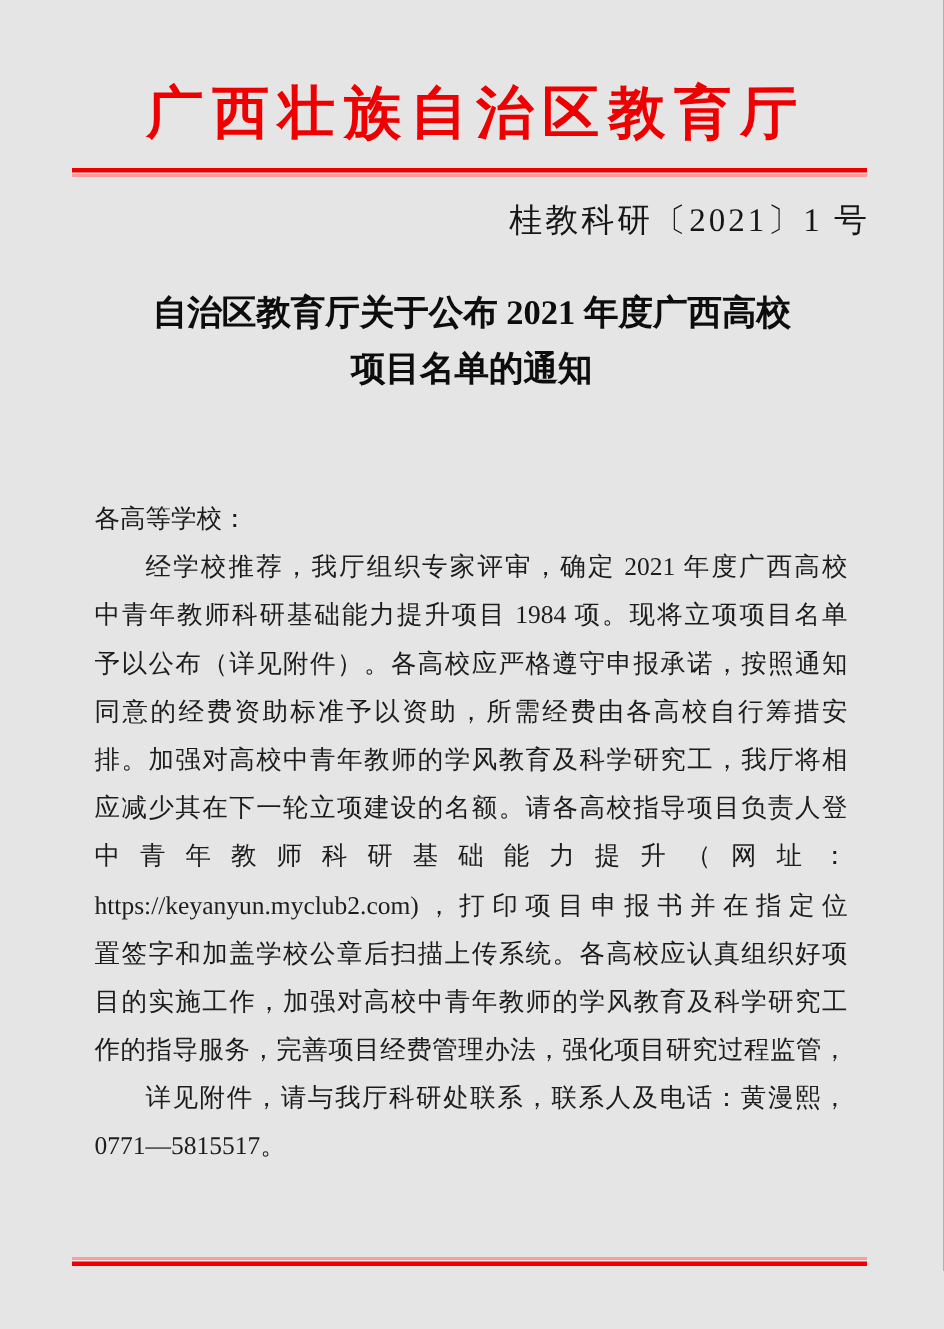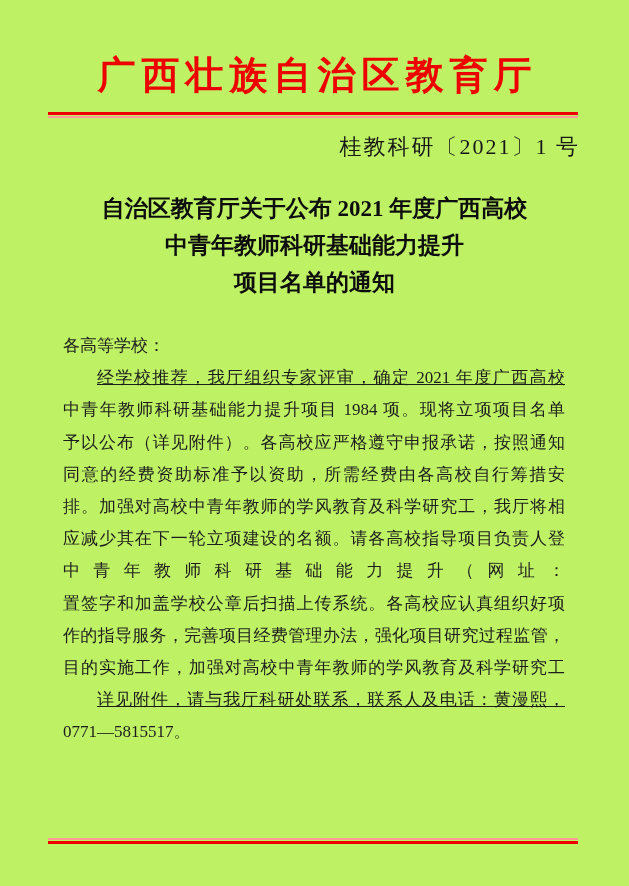--- a/index.html
+++ b/index.html
@@ -6,21 +6,21 @@
     margin: 0;
     padding: 0;
     background: #888;
     font-family: "Liberation Serif", "DejaVu Serif", serif;
   }
   .page {
     position: relative;
     width: 629px;
     height: 886px;
     margin: 0 auto;
-    background: #bef264;
+    background: #e5e5e5;
     overflow: hidden;
     color: #1c1c1c;
   }
   
   .agency-name {
     position: absolute;
     top: 50px;
     left: 0;
     right: 0;
     text-align: center;
@@ -82,58 +82,57 @@
   .body-line {
     height: 32.2px;
     text-align: justify;
     overflow: visible;
   }
   .body-line.justified {
     text-align-last: justify;
   }
   .paragraph .body-line.first-line {
     text-indent: 34px;
-    text-decoration: underline;
   }
 </style>
 </head>
 <body>
 
 <div class="page">
 
   <div class="agency-name">广西壮族自治区教育厅</div>
 
   <div class="rule header-rule">
     <div class="rule-thick"></div>
     <div class="rule-gap"></div>
     <div class="rule-thin"></div>
   </div>
 
   <div class="doc-number">桂教科研〔2021〕1 号</div>
 
   <div class="doc-title">
     <div class="title-line">自治区教育厅关于公布 2021 年度广西高校</div>
-    <div class="title-line">中青年教师科研基础能力提升</div>
     <div class="title-line">项目名单的通知</div>
   </div>
 
   <div class="document-body">
     <div class="body-line salutation">各高等学校：</div>
     <div id="paragraphs">
         <div class="paragraph">
           <div class="body-line first-line justified">经学校推荐，我厅组织专家评审，确定 2021 年度广西高校</div>
           <div class="body-line justified">中青年教师科研基础能力提升项目 1984 项。现将立项项目名单</div>
           <div class="body-line justified">予以公布（详见附件）。各高校应严格遵守申报承诺，按照通知</div>
           <div class="body-line justified">同意的经费资助标准予以资助，所需经费由各高校自行筹措安</div>
           <div class="body-line justified">排。加强对高校中青年教师的学风教育及科学研究工，我厅将相</div>
           <div class="body-line justified">应减少其在下一轮立项建设的名额。请各高校指导项目负责人登</div>
           <div class="body-line justified">中青年教师科研基础能力提升（网址：</div>
+          <div class="body-line justified">https://keyanyun.myclub2.com)，打印项目申报书并在指定位</div>
           <div class="body-line justified">置签字和加盖学校公章后扫描上传系统。各高校应认真组织好项</div>
+          <div class="body-line justified">目的实施工作，加强对高校中青年教师的学风教育及科学研究工</div>
           <div class="body-line justified">作的指导服务，完善项目经费管理办法，强化项目研究过程监管，</div>
-          <div class="body-line justified">目的实施工作，加强对高校中青年教师的学风教育及科学研究工</div>
         </div>
         <div class="paragraph">
           <div class="body-line first-line justified">详见附件，请与我厅科研处联系，联系人及电话：黄漫熙，</div>
           <div class="body-line">0771—5815517。</div>
         </div>
       </div>
   </div>
 
   <div class="rule footer-rule">
     <div class="rule-thin"></div>

